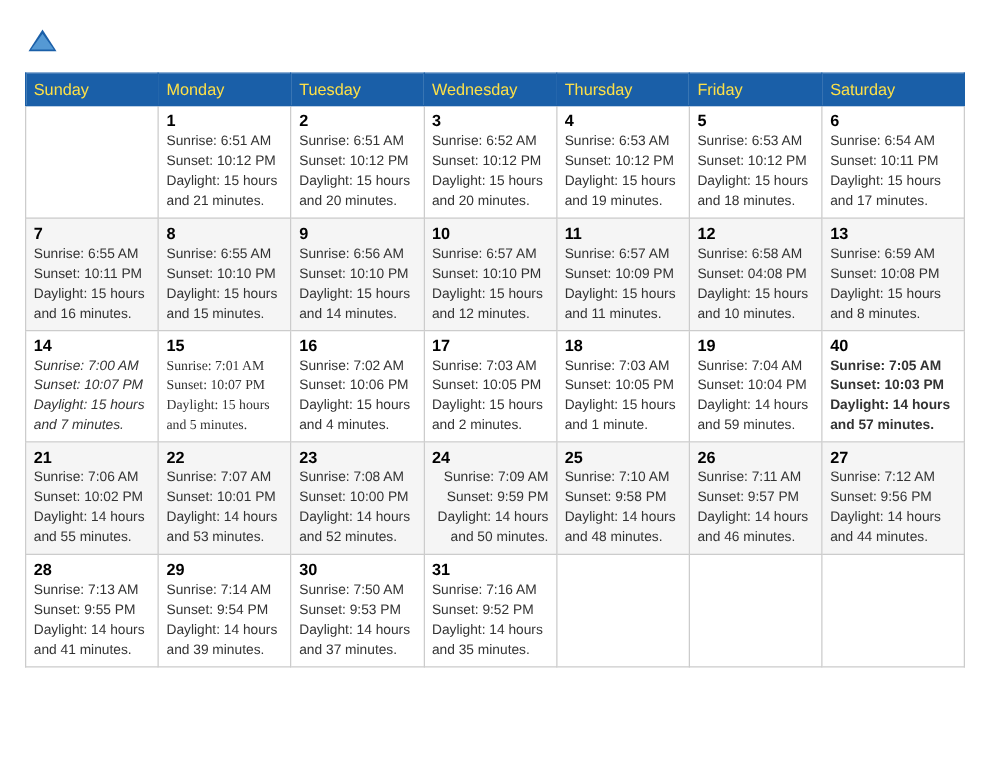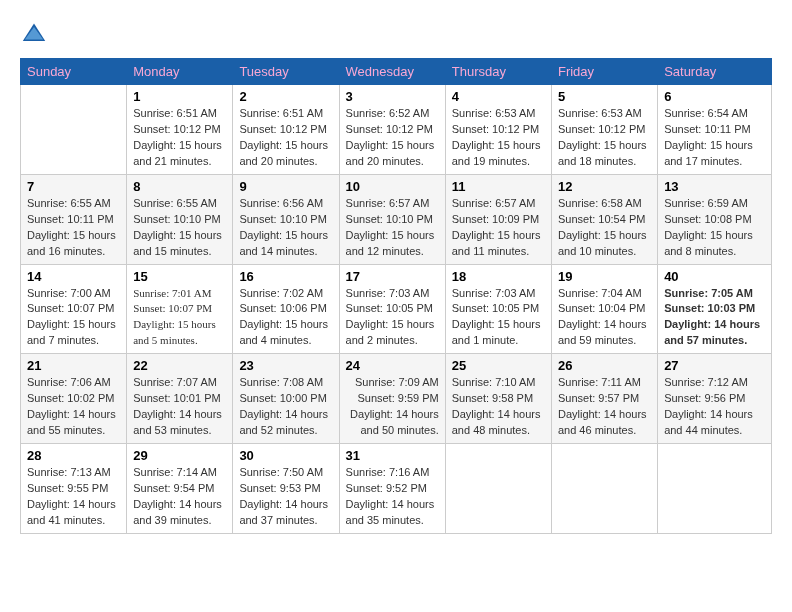--- a/index.html
+++ b/index.html
@@ -43,21 +43,21 @@
       font-size: 18px;
       color: #333;
     }
     table {
       width: 100%;
       border-collapse: collapse;
       font-size: 11px;
     }
     thead tr th {
       background: #1a5fa8;
-      color: #f9a8d4;
+      color: #fde047;
       padding: 5px 6px;
       text-align: left;
       font-size: 13px;
       font-weight: normal;
       border: 1px solid #1a5fa8;
     }
     tbody tr td {
       border: 1px solid #ccc;
       padding: 4px 6px;
       vertical-align: top;
@@ -192,36 +192,36 @@
         <td>
           <div class="day-num">11</div>
           <div class="day-info" style="white-space: pre-line;">Sunrise: 6:57 AM
 Sunset: 10:09 PM
 Daylight: 15 hours
 and 11 minutes.</div>
         </td>
         <td>
           <div class="day-num">12</div>
           <div class="day-info" style="white-space: pre-line;">Sunrise: 6:58 AM
-Sunset: 10:54 PM
+Sunset: 04:08 PM
 Daylight: 15 hours
 and 10 minutes.</div>
         </td>
         <td>
           <div class="day-num">13</div>
           <div class="day-info" style="white-space: pre-line;">Sunrise: 6:59 AM
 Sunset: 10:08 PM
 Daylight: 15 hours
 and 8 minutes.</div>
         </td>
       </tr>
       <tr>
         <td>
           <div class="day-num">14</div>
-          <div class="day-info" style="white-space: pre-line;">Sunrise: 7:00 AM
+          <div class="day-info" style="white-space: pre-line; font-style: italic;">Sunrise: 7:00 AM
 Sunset: 10:07 PM
 Daylight: 15 hours
 and 7 minutes.</div>
         </td>
         <td>
           <div class="day-num">15</div>
           <div class="day-info" style="white-space: pre-line; font-family: Liberation Serif, serif;">Sunrise: 7:01 AM
 Sunset: 10:07 PM
 Daylight: 15 hours
 and 5 minutes.</div>

